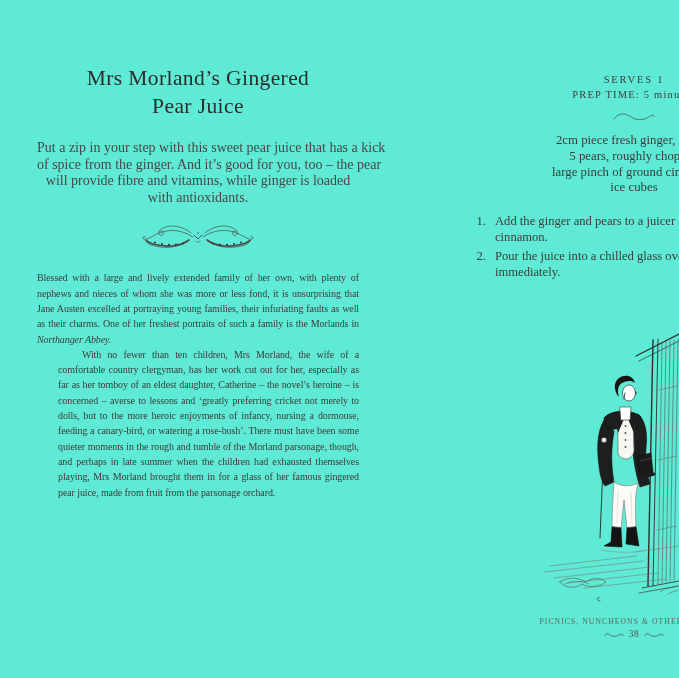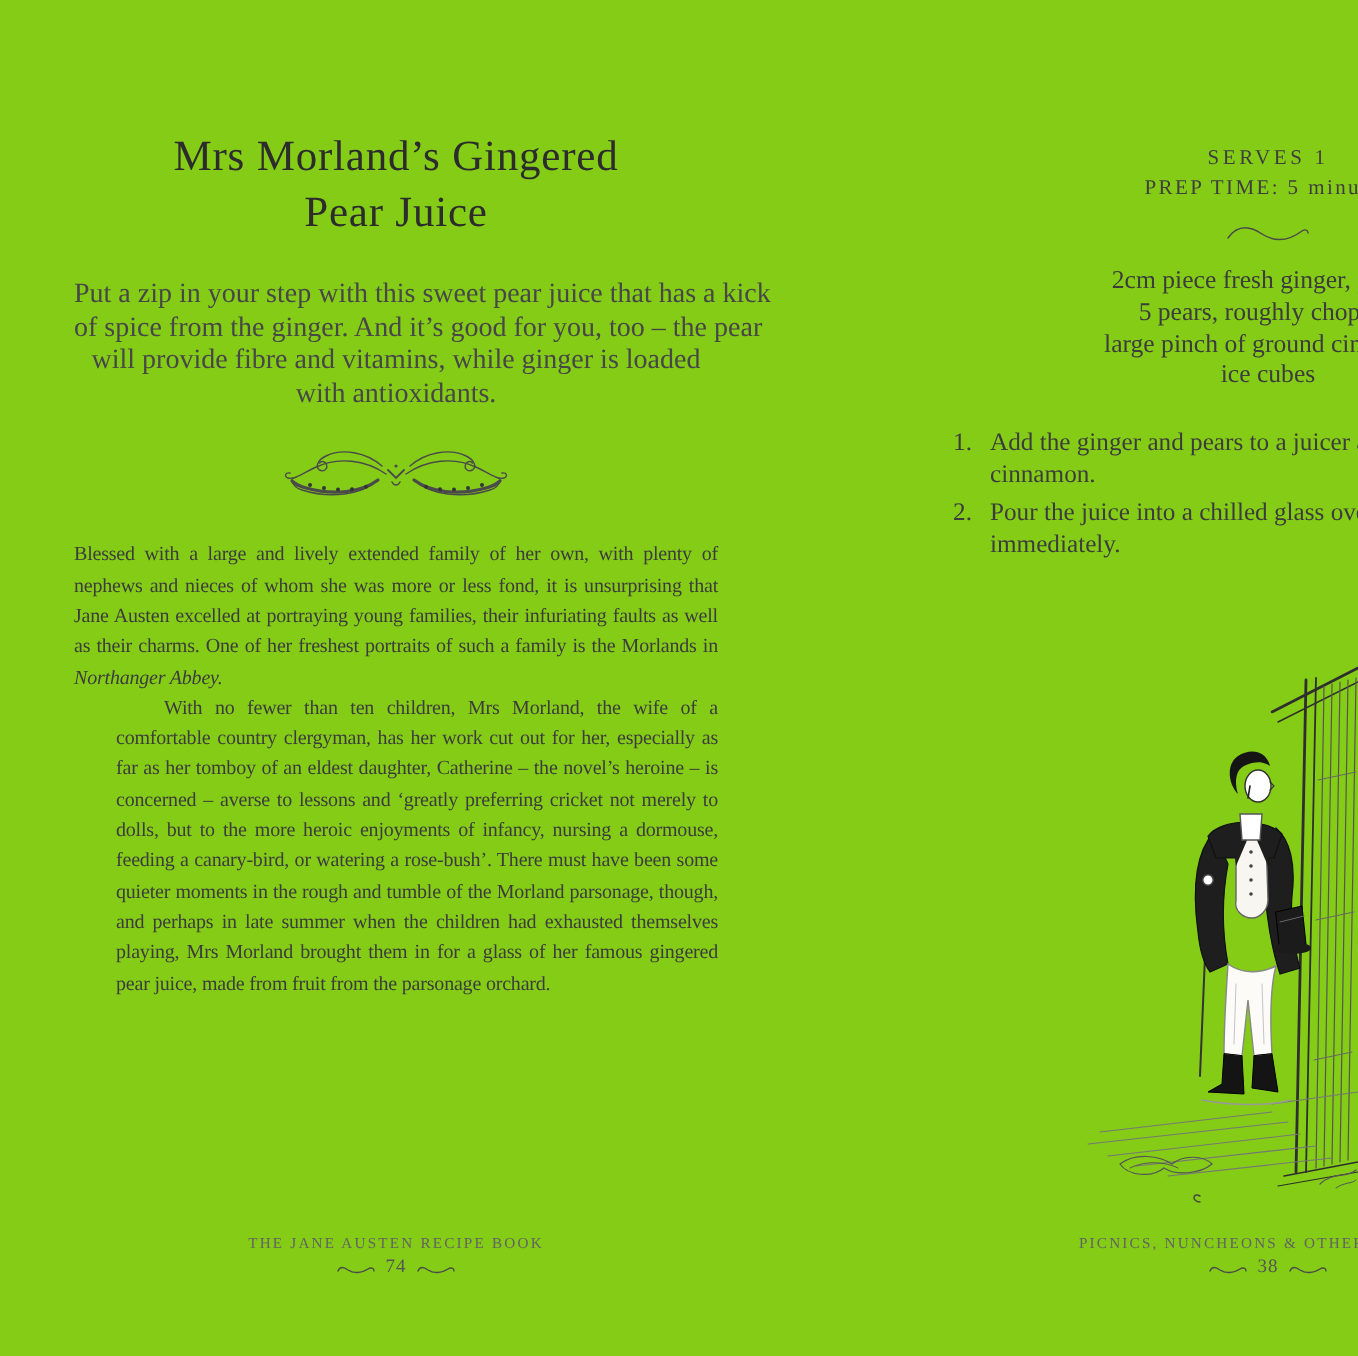--- a/index.html
+++ b/index.html
@@ -1,18 +1,18 @@
 <!DOCTYPE html>
 <html><head>
 <meta charset="utf-8">
 <style>
   html,body { margin:0; padding:0; background:#fff; }
   #canvas {
     position:relative; width:679px; height:678px;
-    background:#84cc16; overflow:hidden;
+    background:#5eead4; overflow:hidden;
     font-family:"Liberation Serif", serif; color:#3a3a3a;
   }
 
   
   .page-left { position:absolute; left:37px; top:64px; width:322px; text-align:center; }
   .recipe-title { font-size:21.5px; line-height:28px; color:#2c2c2c; letter-spacing:.4px; font-weight:400; }
   .intro { margin-top:20px; font-size:14px; line-height:16.6px; color:#474747; white-space:pre; }
   .flourish-wrap { margin-top:16px; height:34px; }
   .body-text { margin-top:14px; text-align:justify; font-size:10px; line-height:15.3px; color:#3c3c3c; letter-spacing:-0.1px; }
   .body-text p { margin:0; }
@@ -91,32 +91,20 @@
         </g>
       </svg>
     </div>
 
     <div class="body-text">
       <p><span>Blessed with a large and lively extended family of her own, with plenty of nephews and nieces of whom she was more or less fond, it is unsurprising that Jane Austen excelled at portraying young families, their infuriating faults as well as their charms. One of her freshest portraits of such a family is the Morlands in </span><i>Northanger Abbey.</i></p>
       <p class="indent">With no fewer than ten children, Mrs Morland, the wife of a comfortable country clergyman, has her work cut out for her, especially as far as her tomboy of an eldest daughter, Catherine – the novel’s heroine – is concerned – averse to lessons and ‘greatly preferring cricket not merely to dolls, but to the more heroic enjoyments of infancy, nursing a dormouse, feeding a canary-bird, or watering a rose-bush’. There must have been some quieter moments in the rough and tumble of the Morland parsonage, though, and perhaps in late summer when the children had exhausted themselves playing, Mrs Morland brought them in for a glass of her famous gingered pear juice, made from fruit from the parsonage orchard.</p>
     </div>
   </div>
 
-  <div class="footer-left">
-    <div class="footer-caps">THE JANE AUSTEN RECIPE BOOK</div>
-    <div class="pagenum-row">
-      <svg width="20" height="7" viewBox="0 0 20 7">
-          <path class="orn" d="M1,4.5 C2,2 4,2.5 6,4 C9,6 13,5.5 16,3.5 C17.5,2.5 19,3 19,4.5" stroke="#777"></path>
-        </svg>
-      <span class="pagenum">74</span>
-      <svg width="20" height="7" viewBox="0 0 20 7">
-          <path class="orn" d="M1,4.5 C2,2 4,2.5 6,4 C9,6 13,5.5 16,3.5 C17.5,2.5 19,3 19,4.5" stroke="#777"></path>
-        </svg>
-    </div>
-  </div>
 
   <div class="page-right">
     <div class="serves">SERVES 1</div>
     <div class="prep">PREP TIME: 5 minutes</div>
 
     <div class="squiggle-wrap">
       <svg width="42" height="12" viewBox="0 0 42 12" style="margin:0 auto;">
         <path class="orn" d="M1,8 C6,1 12,2 18,6 C25,10.5 32,9 38,4.5 C39.5,3.4 41,4 41,5.5" stroke="#8a8a8a"></path>
       </svg>
     </div>

